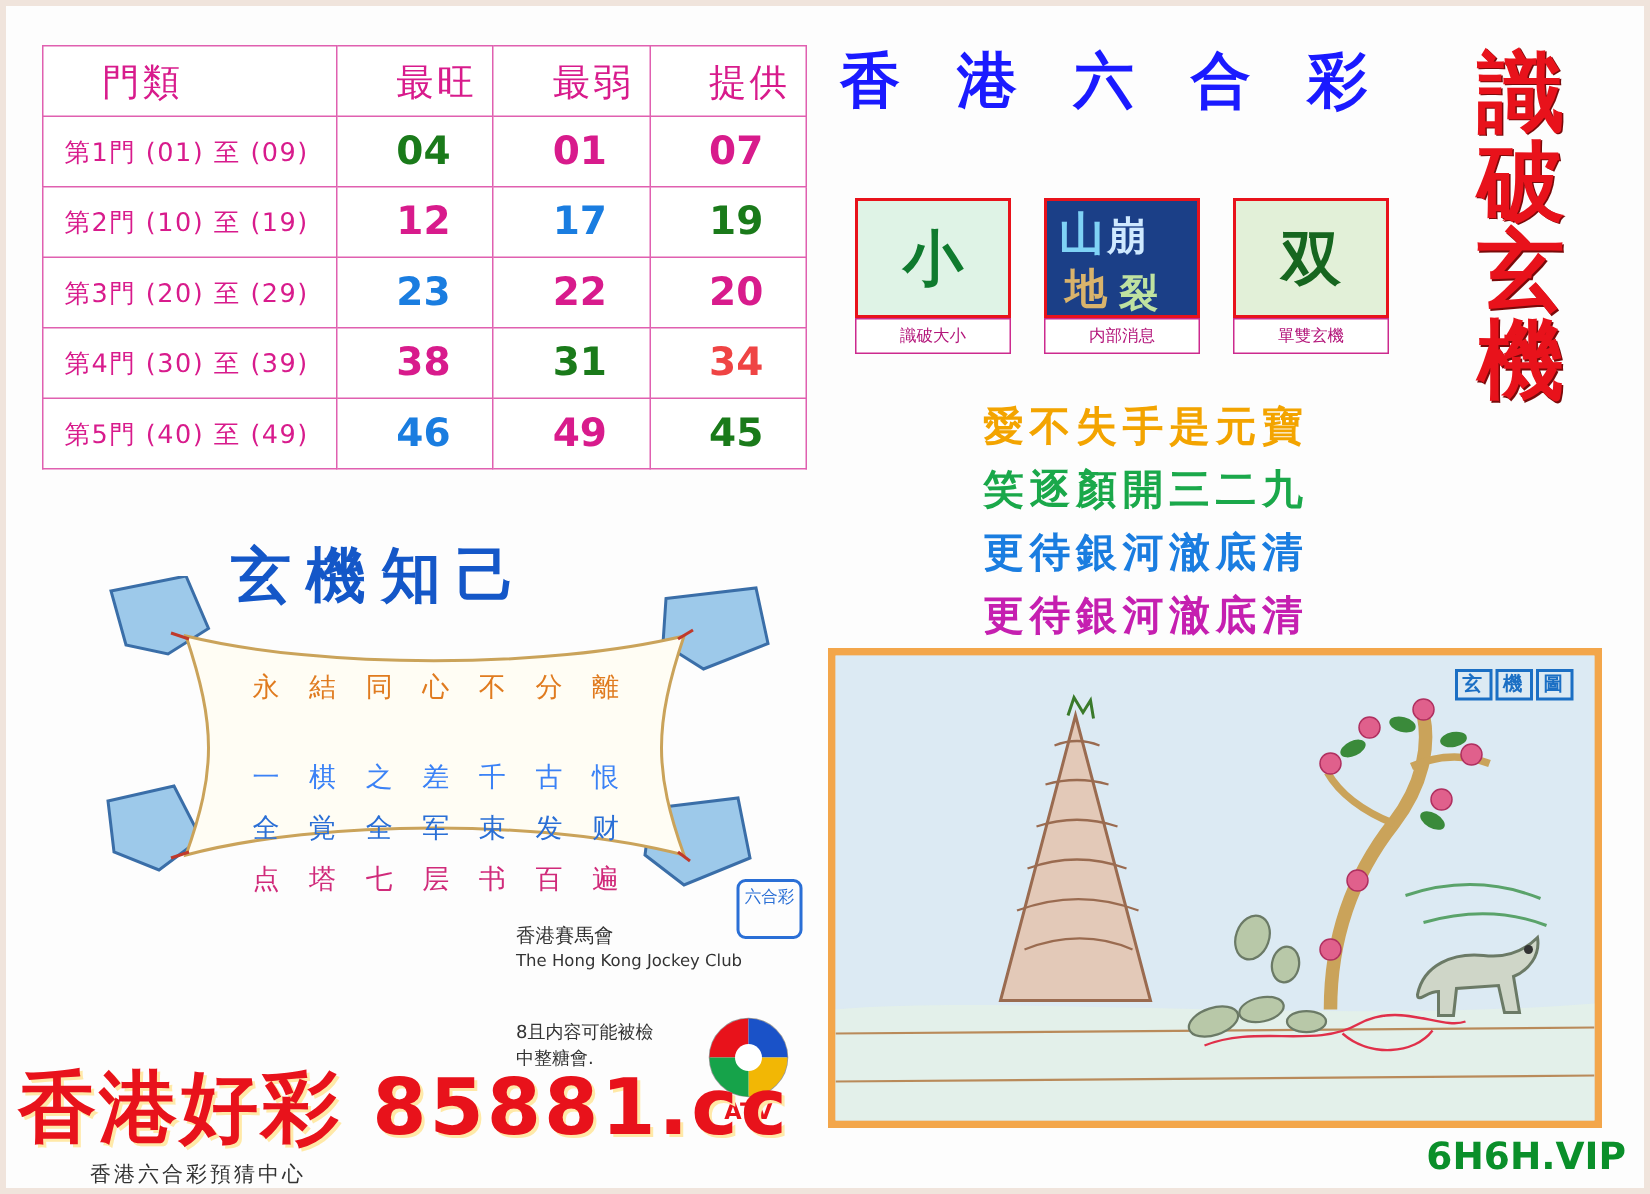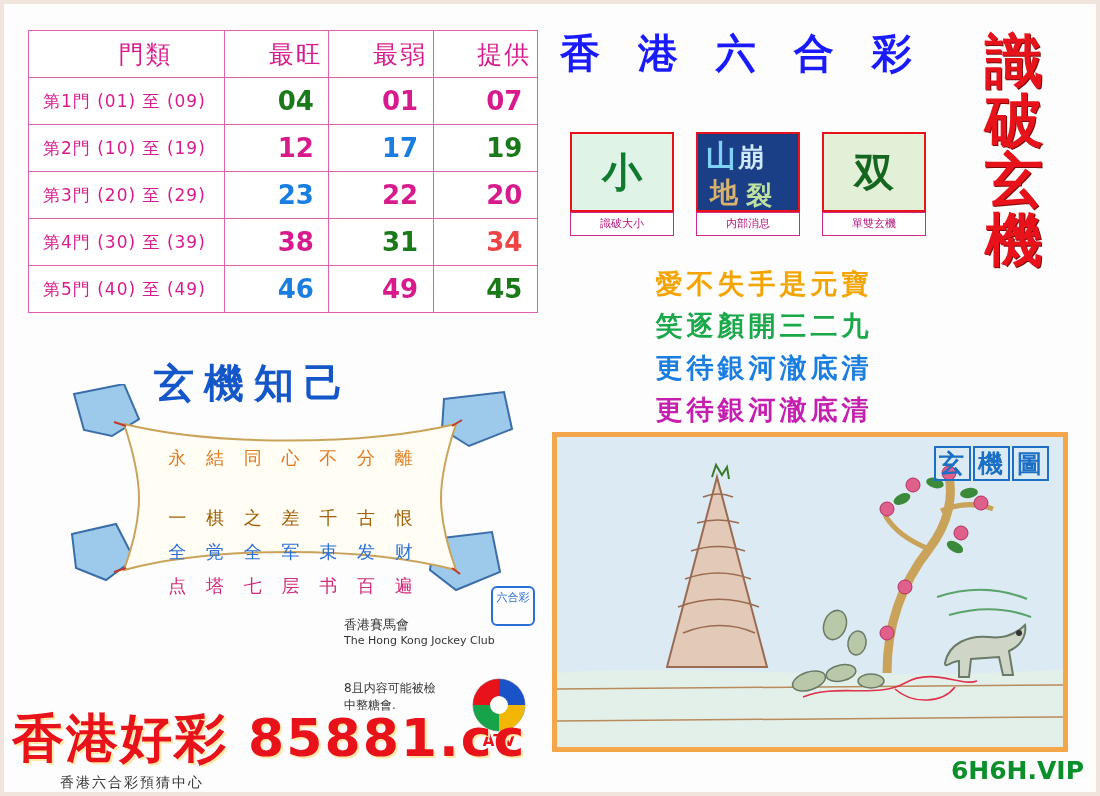--- a/index.html
+++ b/index.html
@@ -15,21 +15,21 @@
     background:#fdfdfd;
     border:4px solid #f0e4dc;
     box-sizing:border-box;
   }
 
   
   .tbl-wrap { position:absolute; left:24px; top:26px; width:510px; }
   table.mt { border-collapse:collapse; width:100%; background:#fff; }
   table.mt th, table.mt td {
     border:1px solid #e060b0;
-    text-align:center;
+    text-align:left;
     height:44px;
     font-family:"DejaVu Sans","Liberation Sans",sans-serif;
     padding-left:39px;
   }
   table.mt th {
     font-size:25px; color:#d81b8c; font-weight:normal; letter-spacing:2px;
   }
   table.mt td.lbl {
     font-size:17px; color:#d81b8c; text-align:left; padding-left:14px;
     letter-spacing:1px;
@@ -107,42 +107,42 @@
     letter-spacing:10px;
     font-family:"DejaVu Serif","Liberation Serif",serif;
   }
   .scroll-box { position:absolute; left:60px; top:380px; width:450px; height:220px; }
   .inner-poem { position:absolute; left:95px; top:62px; width:270px; }
   .inner-poem div {
     font-size:18px; letter-spacing:7px; margin-bottom:10px; text-align:center;
     font-family:"DejaVu Serif","Liberation Serif",serif;
   }
   .ip1 { color:#e07b1f; }
-  .ip2 { color:#a16207;margin-top:36px; }
+  .ip2 { color:#3b82f6;margin-top:36px; }
   .ip3 { color:#2a6fd6; }
   .ip4 { color:#d02a7a; }
 
   
   .jc { position:absolute; left:340px; top:612px; font-size:13px; color:#333; line-height:1.35;}
   .jc .en { font-size:11px; }
   .jc2 { position:absolute; left:340px; top:676px; font-size:12px; color:#333; line-height:1.4;}
   .logo-circ {
     position:absolute; left:487px; top:582px; width:44px; height:40px;
     border:2px solid #2a6fd6; border-radius:6px; color:#2a6fd6;
     font-size:11px; text-align:center; line-height:1.0; padding-top:4px; box-sizing:border-box;
   }
 
   
   .illus {
     position:absolute; left:548px; top:428px; width:516px; height:320px;
     background:#dcecf6; border:5px solid #f3a64a; box-sizing:border-box;
   }
   .illus-seal {
     position:absolute; right:14px; top:10px;
-    color:#1b6fc4; font-size:25px; letter-spacing:2px; font-weight:bold;
+    color:#1b6fc4; font-size:13px; letter-spacing:2px; font-weight:bold;
     font-family:"DejaVu Serif","Liberation Serif",serif;
   }
   .illus-seal span { border:2px solid #1b6fc4; padding:1px 3px; margin-left:2px;}
 
   
   .overlay-left {
     position:absolute; left:8px; top:700px;
     font-size:52px; font-weight:bold; color:#e8121b;
     font-family:"DejaVu Sans","Liberation Sans",sans-serif;
     letter-spacing:2px;

